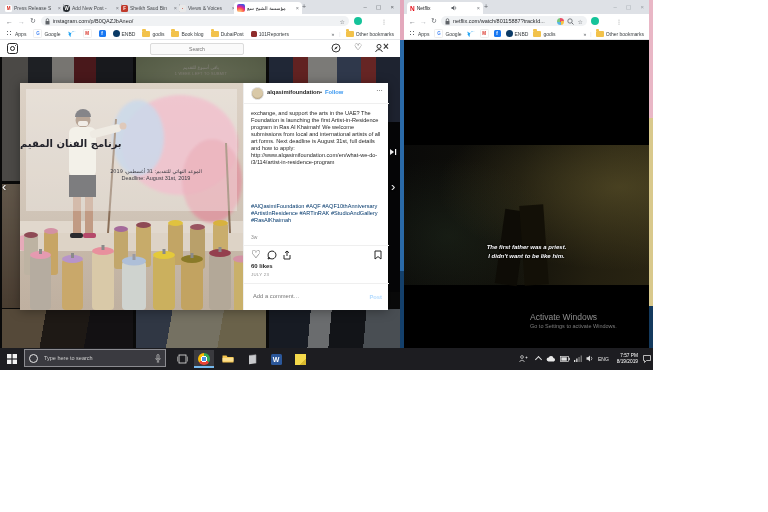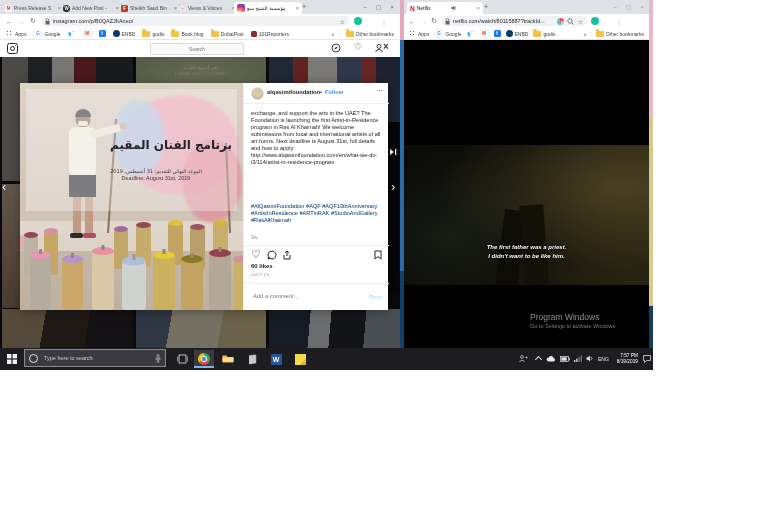--- a/index.html
+++ b/index.html
@@ -297,21 +297,21 @@
             <ellipse cx="172" cy="176" rx="11" ry="4" fill="#8a7a28"></ellipse>
             <rect x="170.5" y="170" width="3" height="5" fill="#8a8a8a"></rect>
           <rect x="189" y="170" width="22" height="57" rx="4" fill="#b3a898"></rect>
             <ellipse cx="200" cy="170" rx="11" ry="4" fill="#94404e"></ellipse>
             <rect x="198.5" y="164" width="3" height="5" fill="#8a8a8a"></rect>
           <rect x="214" y="176" width="9" height="51" fill="#c9b06a"></rect>
             <ellipse cx="221" cy="176" rx="8" ry="3.5" fill="#d391a4"></ellipse>
         </g>
       </svg>
 
-      <div class="t nw" style="left:0;top:55px;width:212px;text-align:right;font-size:12px;font-weight:bold;color:#23232b;font-family:'DejaVu Sans',sans-serif;">برنامج الفنان المقيم</div>
+      <div class="t nw" style="left:0;top:55px;width:212px;font-size:10px;font-weight:bold;color:#23232b;font-family:'DejaVu Sans',sans-serif;">برنامج الفنان المقيم</div>
       <div class="t nw" style="left:60px;top:85px;width:152px;text-align:center;font-size:5px;color:#3a3a42;font-family:'DejaVu Sans',sans-serif;">الموعد النهائي للتقديم: 31 أغسطس، 2019</div>
       <div class="t nw" style="left:60px;top:92px;width:152px;text-align:center;font-size:5.5px;color:#3a3a42;">Deadline: August 31st, 2019</div>
 
       <div class="t" style="left:223px;top:0;width:145px;height:227px;border-left:1px solid #efefef;box-sizing:border-box;">
         <div class="t" style="left:0;top:0;width:145px;height:20px;border-bottom:1px solid #efefef;">
           <span class="t" style="left:7px;top:4px;width:11px;height:11px;border-radius:50%;background:radial-gradient(circle at 50% 40%,#d9c9a8 0 55%,#8a7350 100%);border:0.5px solid #ddd;"></span>
           <span class="t nw" style="left:23px;top:6px;font-size:5.8px;font-weight:bold;color:#262626;">alqasimifoundation</span>
           <span class="t nw" style="left:76px;top:6px;font-size:5.8px;color:#262626;">•</span>
           <span class="t nw" style="left:81px;top:6px;font-size:5.8px;font-weight:bold;color:#3897f0;">Follow</span>
           <span class="t" style="right:6px;top:2px;font-size:7px;color:#262626;">…</span>
@@ -424,21 +424,21 @@
       </span>
     </div>
 
     <div class="t nf-black" style="left:0;top:40px;width:245px;height:308px;">
       <div class="t nf-frame" style="left:0;top:105px;width:245px;height:140px;">
         <div class="t" style="left:96px;top:65px;width:22px;height:75px;background:#0e0c06;transform:rotate(8deg);"></div>
         <div class="t" style="left:118px;top:60px;width:24px;height:80px;background:#131007;transform:rotate(-4deg);"></div>
         <div class="t sub" style="left:0;top:99px;">The first father was a priest.</div>
         <div class="t sub" style="left:0;top:108px;">I didn't want to be like him.</div>
       </div>
-      <div class="t nw" style="left:126px;top:272px;font-size:8.5px;color:#8f8f8f;">Program Windows</div>
+      <div class="t nw" style="left:126px;top:272px;font-size:8.5px;color:#8f8f8f;">Activate Windows</div>
       <div class="t nw" style="left:126px;top:283px;font-size:5.5px;color:#7d7d7d;">Go to Settings to activate Windows.</div>
     </div>
   </div>
 
   <div class="t taskbar" style="left:0;top:348px;width:653px;height:22px;">
     <svg class="t" style="left:7px;top:6px;" width="10" height="10" viewBox="0 0 10 10">
       <rect x="0" y="0" width="4.4" height="4.4" fill="#f2f2f2"></rect>
         <rect x="5.6" y="0" width="4.4" height="4.4" fill="#f2f2f2"></rect>
       <rect x="0" y="5.6" width="4.4" height="4.4" fill="#f2f2f2"></rect>
         <rect x="5.6" y="5.6" width="4.4" height="4.4" fill="#f2f2f2"></rect>

